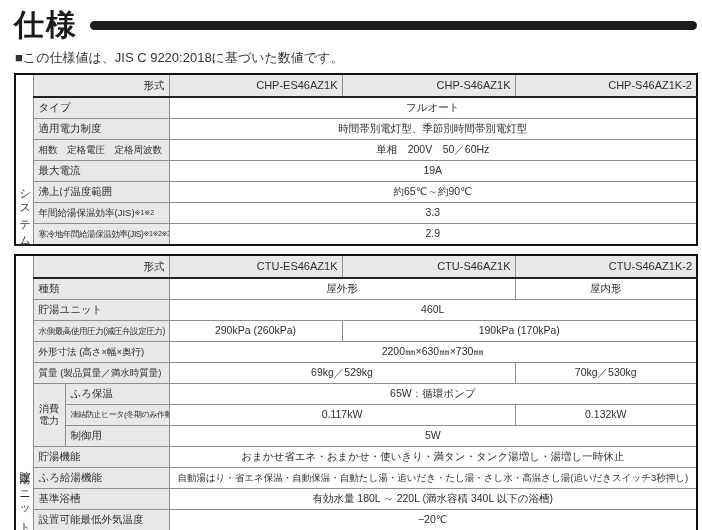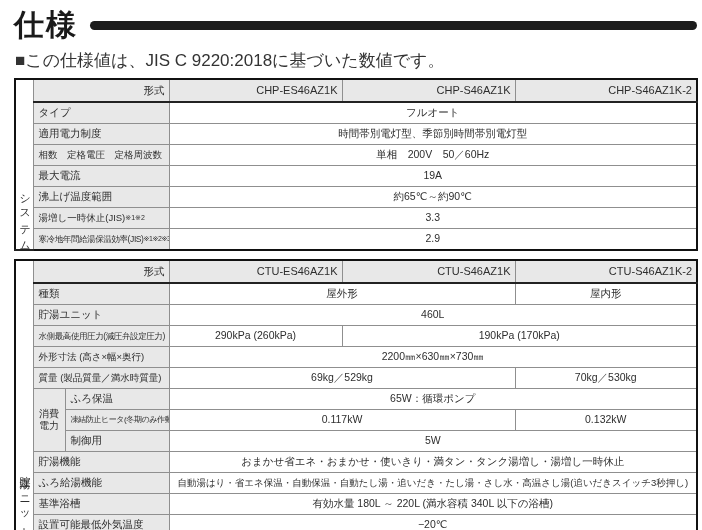--- a/index.html
+++ b/index.html
@@ -11,21 +11,21 @@
   .page{padding:5px 3px 1px 14px;}
 
   
   .title-row{display:flex;align-items:center;height:40px;}
   .page-title{
     font-size:30px;font-weight:900;color:#1a1a1a;margin:0;
     letter-spacing:2px;line-height:40px;white-space:nowrap;
   }
   .title-bar{flex:1;height:9px;background:#1c1c1c;border-radius:5px;margin-left:12px;margin-right:2px;}
 
-  .note{font-size:17px;color:#333;margin:4px 0 6px 1px;}
+  .note{font-size:13px;color:#333;margin:4px 0 6px 1px;}
 
   
   table.spec{
     border-collapse:collapse;table-layout:fixed;width:684px;
     font-size:10.5px;color:#2e2e2e;
   }
   table.spec{border:2px solid #111;}
   .t1{margin-bottom:8px;}
   td{
     border:1px solid #8f8f8f;height:20px;padding:0 4px;
@@ -97,21 +97,21 @@
       </tr>
       <tr>
         <td class="lbl" colspan="2">最大電流</td>
         <td class="val" colspan="3">19A</td>
       </tr>
       <tr>
         <td class="lbl" colspan="2">沸上げ温度範囲</td>
         <td class="val" colspan="3">約65℃～約90℃</td>
       </tr>
       <tr>
-        <td class="lbl f95" colspan="2"><span>湯増し一時休止(JIS)</span><span class="sup">※1※2</span></td>
+        <td class="lbl f95" colspan="2"><span>年間給湯保温効率(JIS)</span><span class="sup">※1※2</span></td>
         <td class="val" colspan="3">3.3</td>
       </tr>
       <tr>
         <td class="lbl f85" colspan="2"><span>寒冷地年間給湯保温効率(JIS)</span><span class="sup">※1※2※3</span></td>
         <td class="val" colspan="3">2.9</td>
       </tr>
     </tbody>
   </table>
 
   <table class="spec t2">

